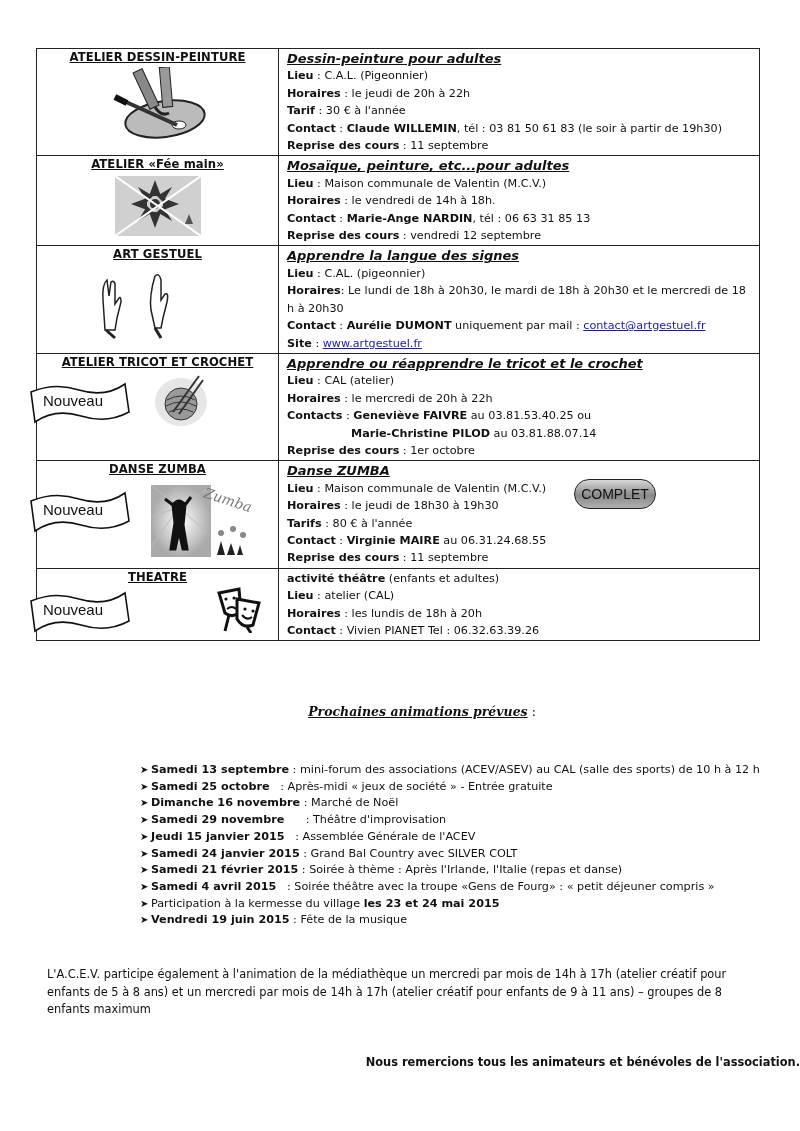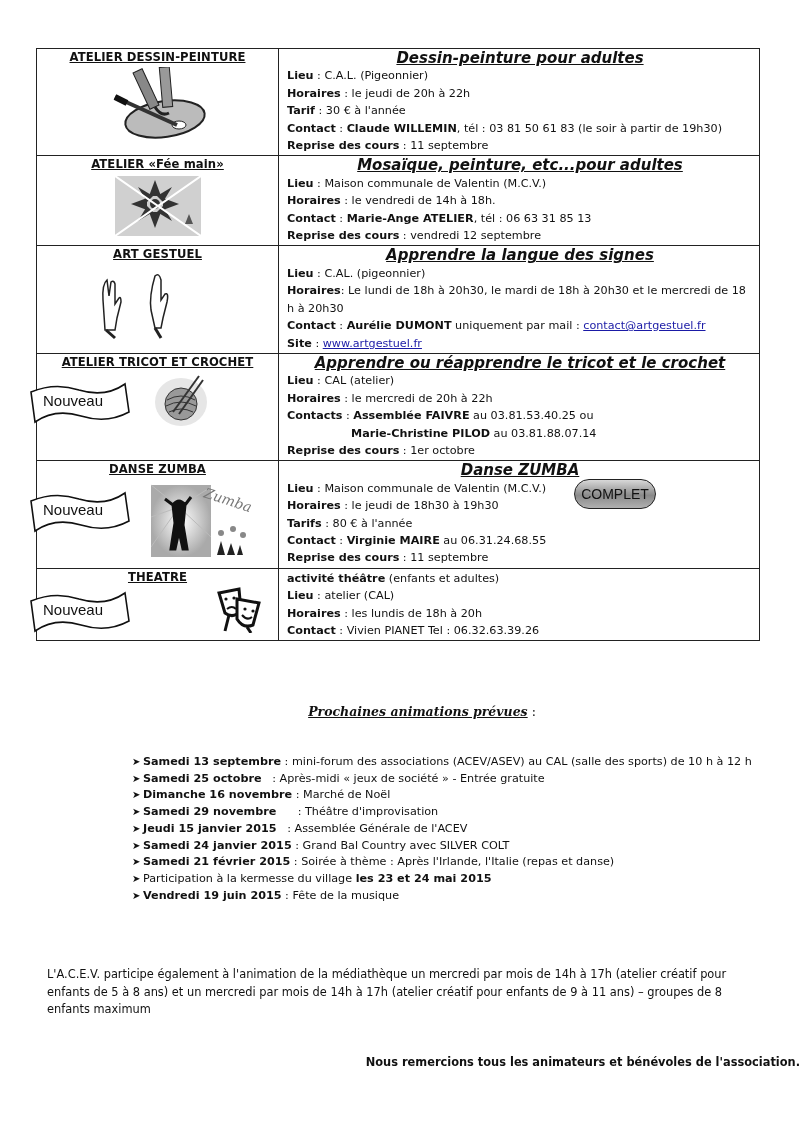--- a/index.html
+++ b/index.html
@@ -3,32 +3,32 @@
 <meta charset="utf-8">
 <style>
   html, body { margin:0; padding:0; background:#fff; }
   body { width:800px; height:1131px; position:relative; font-family:"DejaVu Sans", sans-serif; color:#111; overflow:hidden; }
   .page { position:absolute; left:0; top:0; width:800px; height:1131px; }
   table.act { position:absolute; left:36px; top:48px; width:724px; border-collapse:collapse; table-layout:fixed; }
   table.act td { border:1px solid #222; vertical-align:top; padding:0; }
   td.left { width:241px; position:relative; }
   td.right { padding:1px 6px 1px 8px !important; font-size:11.2px; line-height:17.4px; position:relative; }
   .lt { text-align:center; font-size:11.6px; font-weight:bold; text-decoration:underline; margin-top:1px; letter-spacing:0.1px; }
-  .rt { text-align:center; font-style:italic; font-weight:bold; text-decoration:underline; font-size:15px; }
+  .rt { text-align:left; font-style:italic; font-weight:bold; text-decoration:underline; font-size:13px; }
   b { font-weight:bold; }
   a.lnk { color:#1a1aa6; text-decoration:underline; }
   .ill { position:absolute; }
   .ribbon { position:absolute; left:-8px; width:102px; height:40px; }
   .ribbon span { position:absolute; left:14px; top:10px; font-size:15px; font-family:"Liberation Sans", sans-serif; }
   .complet { position:absolute; left:574px; top:479px; width:80px; height:28px; border:1.5px solid #222; border-radius:15px;
     background:linear-gradient(#d8d8d8,#8a8a8a 55%,#b0b0b0); font-family:"Liberation Sans", sans-serif; font-size:14px; text-align:center; line-height:28px; color:#111; }
   .sec-title { position:absolute; left:0; width:800px; text-align:center; font-style:italic; font-size:12px; text-decoration:underline; }
   .para { position:absolute; left:47px; width:720px; font-size:11.4px; line-height:17.5px; }
   .sub-title { position:absolute; left:0; width:800px; text-align:center; font-style:italic; font-weight:bold; font-family:"DejaVu Serif", serif; font-size:12.5px; }
-  ul.ev { position:absolute; left:132px; top:754px; margin:0; padding:0; list-style:none; font-size:11.2px; line-height:16.7px; }
+  ul.ev { position:absolute; left:132px; top:754px; margin:8px; padding:0; list-style:none; font-size:11.2px; line-height:16.7px; }
   ul.ev li { white-space:nowrap; }
   ul.ev li .arr { display:inline-block; width:11px; font-size:10px; }
   .thanks { position:absolute; left:0; width:800px; top:1055px; text-align:right; font-weight:bold; font-size:11.4px; }
 </style>
 </head>
 <body>
 
 <div class="page">
 
   <table class="act">
@@ -74,21 +74,21 @@
                 <g stroke="#fff" stroke-width="2" fill="none">
                   <path d="M0 0 L86 60 M86 0 L0 60"></path>
                 </g>
                 <polygon points="74,38 78,48 70,48" fill="#555"></polygon>
               </svg></div>
           </td>
           <td class="right">
             <div class="rt">Mosaïque, peinture, etc...pour adultes</div>
             <div><b>Lieu</b><span> : </span><span>Maison communale de Valentin (M.C.V.)</span></div>
             <div><b>Horaires</b><span> : </span><span>le vendredi de 14h à 18h.</span></div>
-            <div><b>Contact</b><span> : </span><b>Marie-Ange ATELIER</b><span>, tél : 06 63 31 85 13</span></div>
+            <div><b>Contact</b><span> : </span><b>Marie-Ange NARDIN</b><span>, tél : 06 63 31 85 13</span></div>
             <div><b>Reprise des cours</b><span> : </span><span>vendredi 12 septembre</span></div>
           </td>
         </tr>
         <tr style="height: 105px;">
           <td class="left">
             <div class="lt">ART GESTUEL</div>
             <div class="ill" style="left: 60px; top: 24px;"><svg width="90" height="70" viewBox="0 0 90 70">
                 <g fill="#fff" stroke="#222" stroke-width="1.5">
                   <path d="M8 60 L6 30 Q5 14 10 10 L12 26 L14 12 Q17 10 18 14 L18 34 L22 28 Q24 26 24 32 L20 48 L18 60 Z"></path>
                   <path d="M58 58 L54 40 Q52 26 58 6 Q62 2 64 10 L64 30 L68 24 Q72 22 70 32 L66 48 L64 58 Z"></path>
@@ -121,21 +121,21 @@
               <svg width="102" height="42" viewBox="0 0 102 42" style="position:absolute;left:0;top:0">
                 <path d="M2 10 Q26 0 50 8 Q76 16 96 2 L100 30 Q78 42 52 34 Q26 26 6 40 Z" fill="#fff" stroke="#111" stroke-width="1.6"></path>
               </svg>
               <span>Nouveau</span>
             </div>
           </td>
           <td class="right">
             <div class="rt">Apprendre ou réapprendre le tricot et le crochet</div>
             <div><b>Lieu</b><span> : </span><span>CAL (atelier)</span></div>
             <div><b>Horaires</b><span> : </span><span>le mercredi de 20h à 22h</span></div>
-            <div><b>Contacts</b><span> : </span><b>Assemblée FAIVRE</b><span> au 03.81.53.40.25 ou</span></div>
+            <div><b>Contacts</b><span> : </span><b>Geneviève FAIVRE</b><span> au 03.81.53.40.25 ou</span></div>
             <div style="padding-left: 64px;"><b>Marie-Christine PILOD</b><span> au 03.81.88.07.14</span></div>
             <div><b>Reprise des cours</b><span> : </span><span>1er octobre</span></div>
           </td>
         </tr>
         <tr style="height: 100px;">
           <td class="left">
             <div class="lt">DANSE ZUMBA</div>
             <div class="ill" style="left: 114px; top: 16px;"><svg width="100" height="80" viewBox="0 0 100 80">
                 <defs>
                   <radialGradient id="zg">
@@ -227,20 +227,21 @@
   </div>
 
   <ul class="ev" id="ev-list">
       <li><span class="arr">➤</span><b>Samedi 13 septembre</b><span style="white-space:pre"> : mini-forum des associations (ACEV/ASEV) au CAL (salle des sports) de 10 h à 12 h</span></li>
       <li><span class="arr">➤</span><b>Samedi 25 octobre</b><span style="white-space:pre">   : Après-midi « jeux de société » - Entrée gratuite</span></li>
       <li><span class="arr">➤</span><b>Dimanche 16 novembre</b><span style="white-space:pre"> : Marché de Noël</span></li>
       <li><span class="arr">➤</span><b>Samedi 29 novembre</b><span style="white-space:pre">      : Théâtre d'improvisation</span></li>
       <li><span class="arr">➤</span><b>Jeudi 15 janvier 2015</b><span style="white-space:pre">   : Assemblée Générale de l'ACEV</span></li>
       <li><span class="arr">➤</span><b>Samedi 24 janvier 2015</b><span style="white-space:pre"> : Grand Bal Country avec SILVER COLT</span></li>
       <li><span class="arr">➤</span><b>Samedi 21 février 2015</b><span style="white-space:pre"> : Soirée à thème : Après l'Irlande, l'Italie (repas et danse)</span></li>
+      <li><span class="arr">➤</span><b>Samedi 4 avril 2015</b><span style="white-space:pre">   : Soirée théâtre avec la troupe «Gens de Fourg» : « petit déjeuner compris »</span></li>
       <li><span class="arr">➤</span><span>Participation à la kermesse du village </span><b>les 23 et 24 mai 2015</b><span style="white-space:pre"></span></li>
       <li><span class="arr">➤</span><b>Vendredi 19 juin 2015</b><span style="white-space:pre"> : Fête de la musique</span></li>
     </ul>
 
   <div class="para" style="top:966px;">L'A.C.E.V. participe également à l'animation de la médiathèque un mercredi par mois de 14h à 17h (atelier créatif pour enfants de 5 à 8 ans) et un mercredi par mois de 14h à 17h (atelier créatif pour enfants de 9 à 11 ans) – groupes de 8 enfants maximum</div>
 
   <div class="thanks">Nous remercions tous les animateurs et bénévoles de l'association.</div>
 </div>
 
 </body></html>

